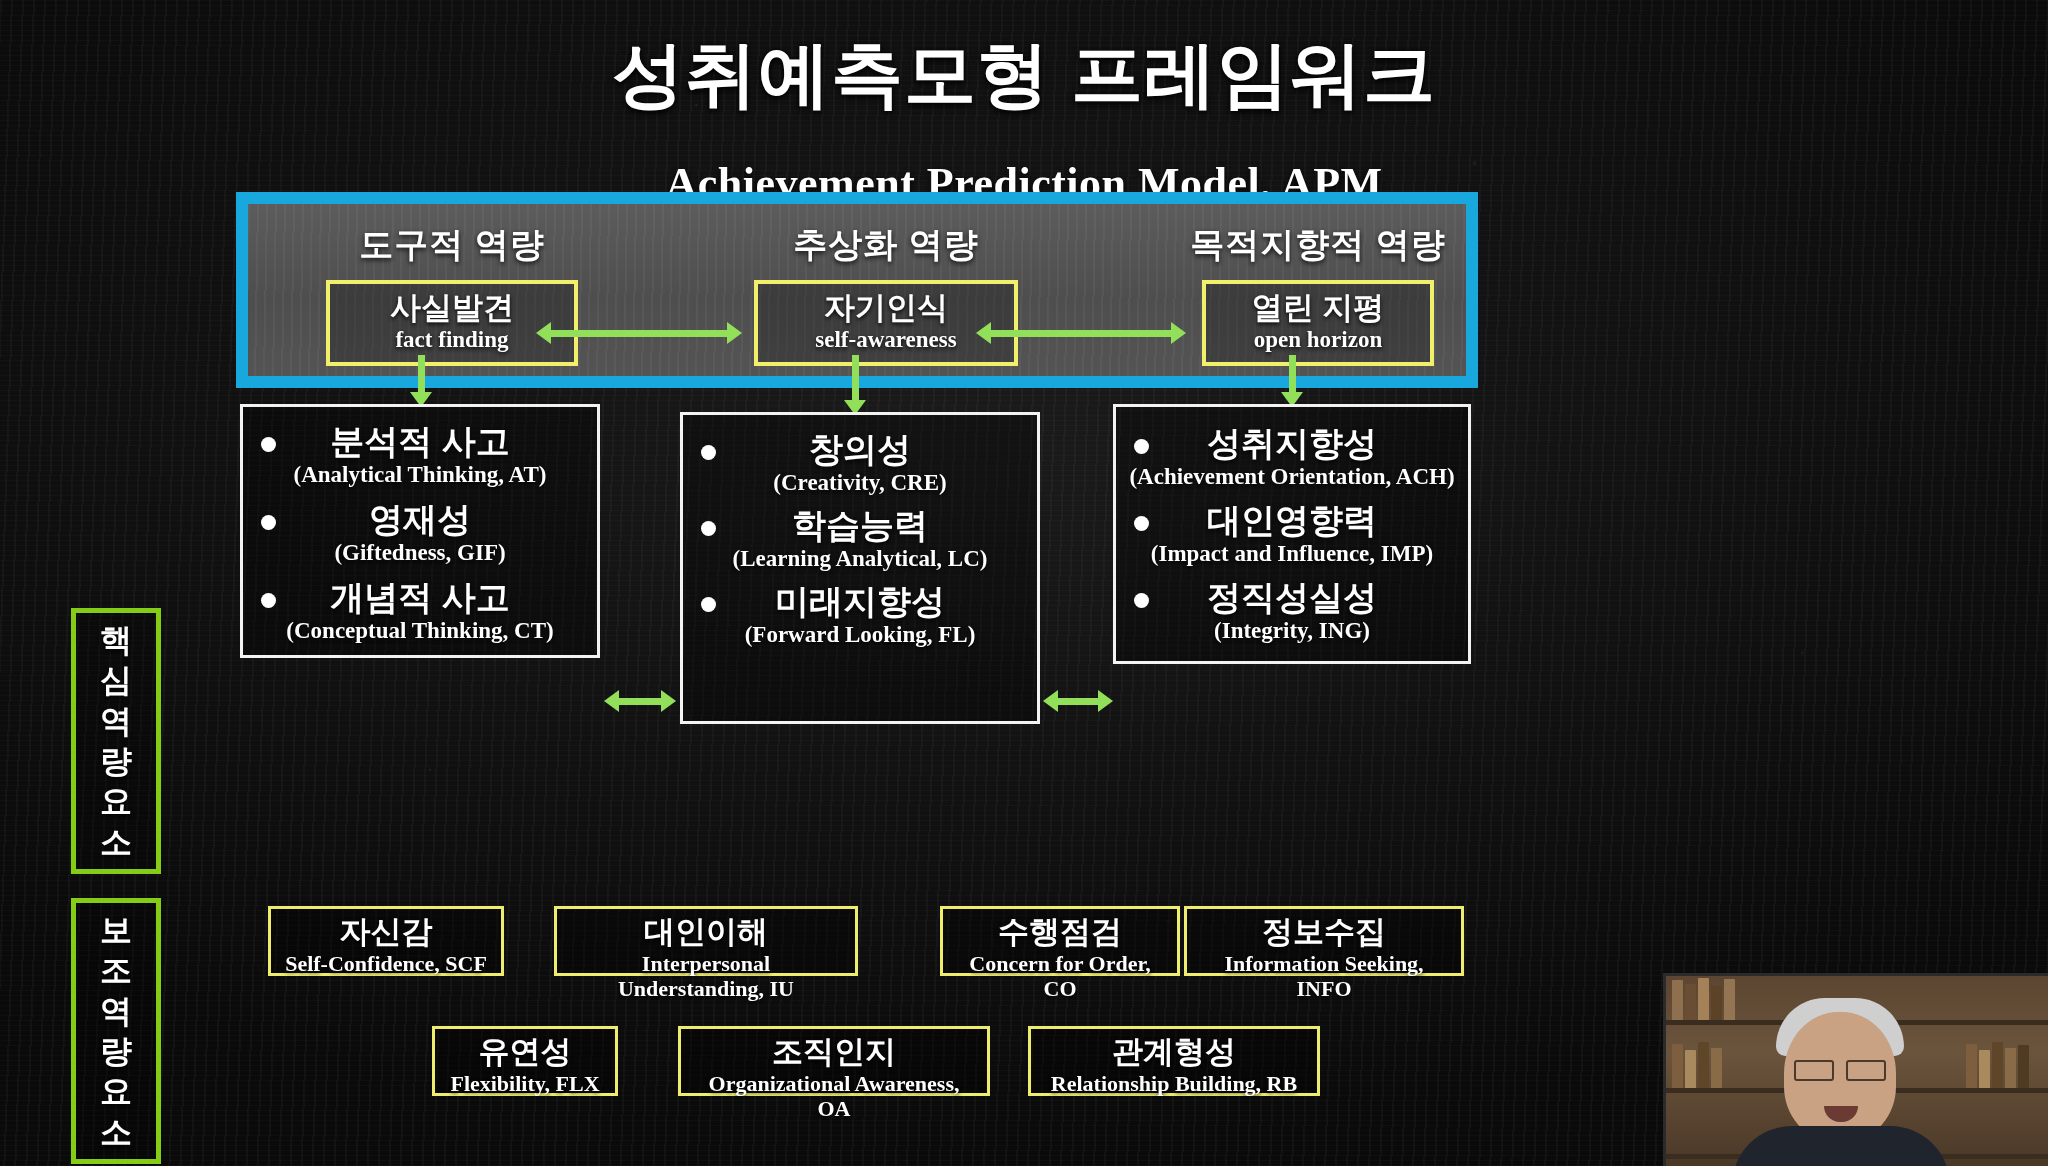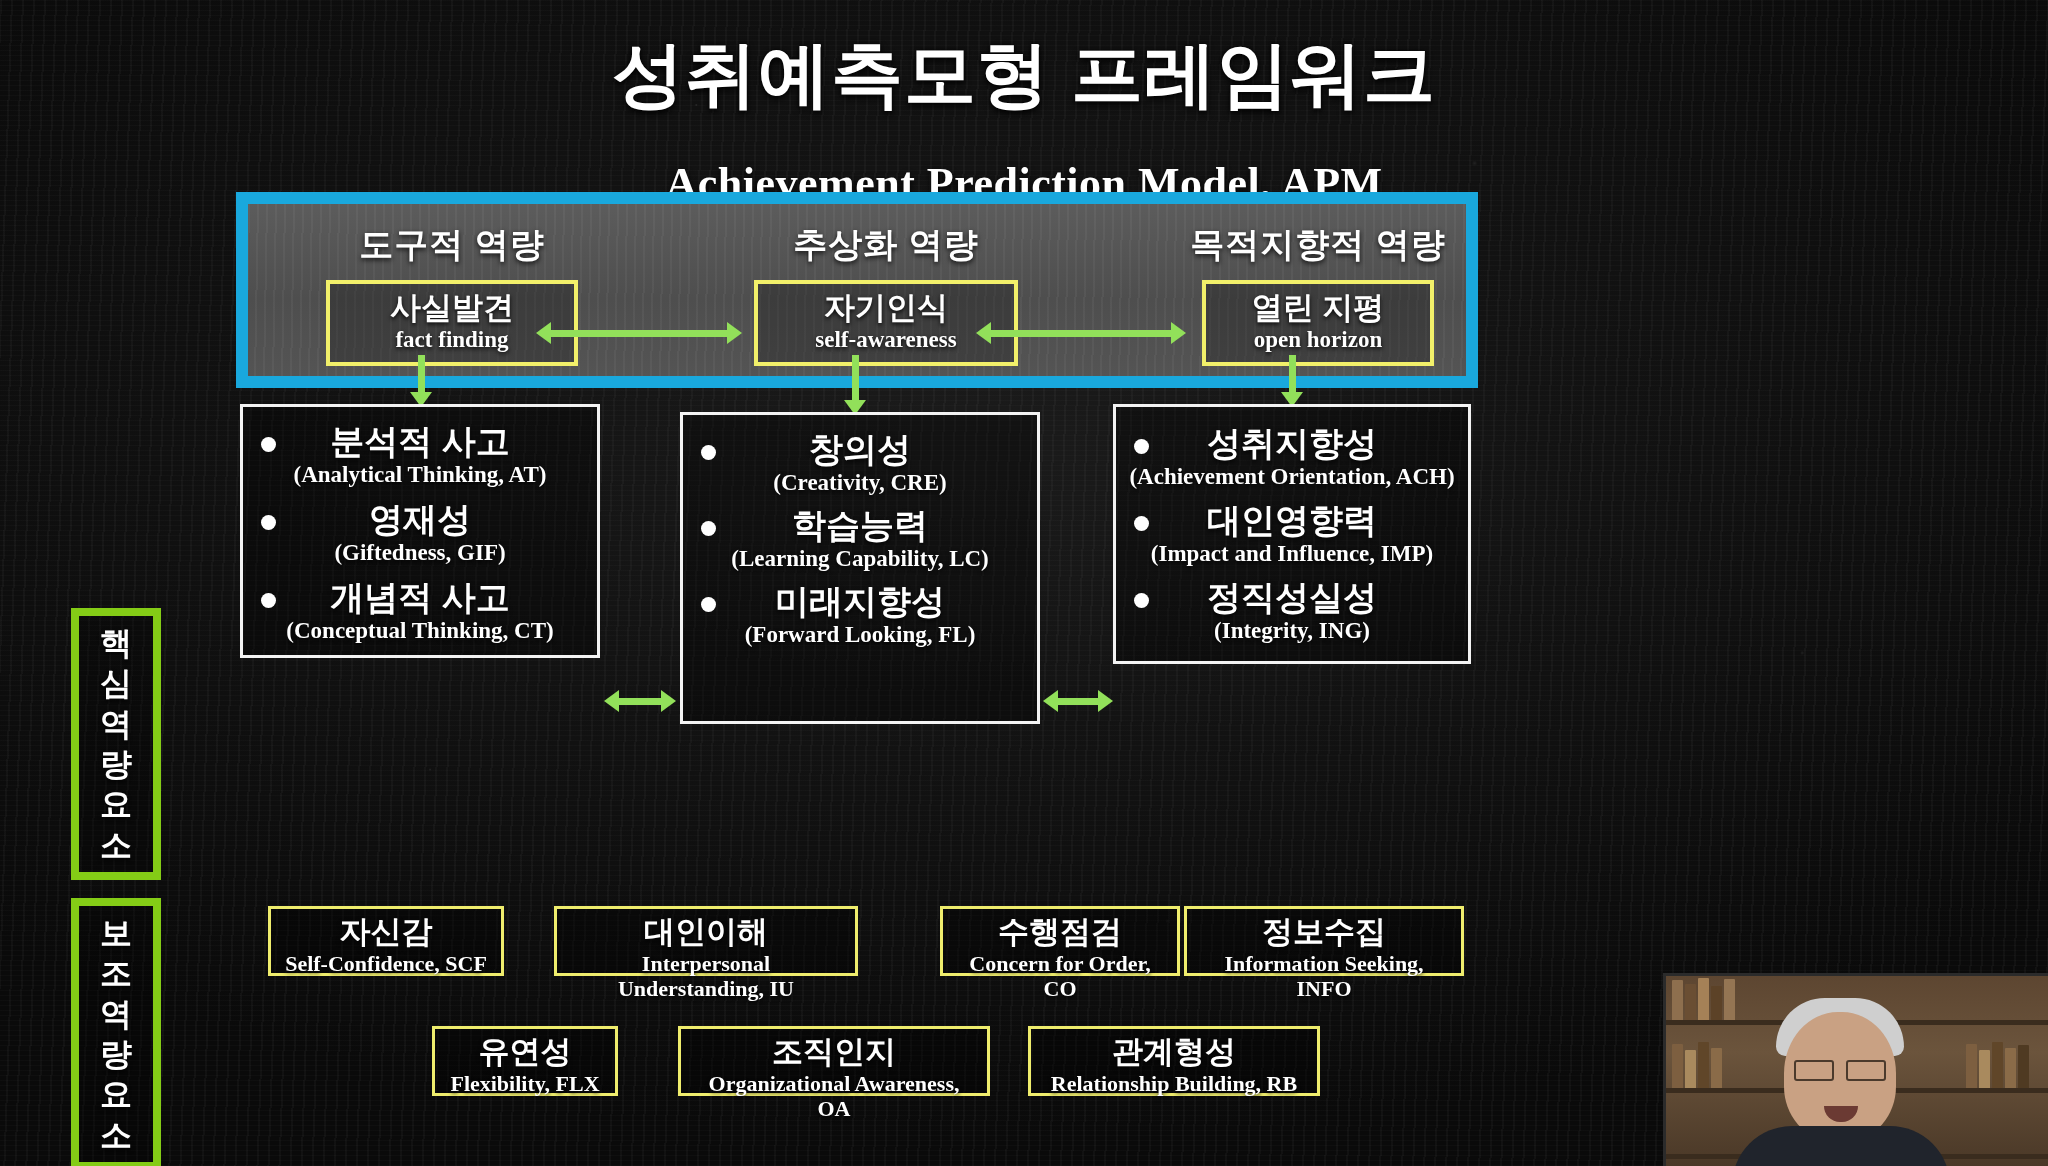--- a/index.html
+++ b/index.html
@@ -77,21 +77,21 @@
   .harrow .hl,.harrow .hr{position:absolute;top:-4px;width:0;height:0;border-top:11px solid transparent;border-bottom:11px solid transparent;}
   .harrow .hl{left:0;border-right:15px solid #92e05a;}
   .harrow .hr{right:0;border-left:15px solid #92e05a;}
 
   .varrow{position:absolute;width:14px;}
   .varrow .bar{position:absolute;top:0;bottom:13px;left:4px;width:7px;background:#92e05a;}
   .varrow .vd{position:absolute;bottom:0;left:-4px;width:0;height:0;border-left:11px solid transparent;border-right:11px solid transparent;border-top:15px solid #92e05a;}
 
   
   .side-label{
-    position:absolute;border:8px solid #84cc16;background:rgba(0,0,0,.25);
+    position:absolute;border:5px solid #84cc16;background:rgba(0,0,0,.25);
     text-align:center;box-sizing:border-box;padding:7px 10px;
   }
   .side-label div{font-size:32px;color:#fff;line-height:1.26;text-shadow:0 2px 4px rgba(0,0,0,.9);}
   #label-core{left:71px;top:608px;width:90px;}
   #label-support{left:71px;top:898px;width:90px;}
 
   
   .corebox{position:absolute;border:3px solid #f3f3f3;background:rgba(0,0,0,.30);box-sizing:border-box;}
   .crow{position:relative;text-align:center;}
   .crow .bullet{position:absolute;left:18px;top:14px;width:15px;height:15px;border-radius:50%;background:#fff;}
@@ -230,21 +230,21 @@
 
 <div id="core-b" class="corebox">
   <div class="crow">
     <span class="bullet"></span>
     <div class="kl kr">창의성</div>
     <div class="el en">(Creativity, CRE)</div>
   </div>
   <div class="crow">
     <span class="bullet"></span>
     <div class="kl kr">학습능력</div>
-    <div class="el en">(Learning Capability, LC)</div>
+    <div class="el en">(Learning Analytical, LC)</div>
   </div>
   <div class="crow">
     <span class="bullet"></span>
     <div class="kl kr">미래지향성</div>
     <div class="el en">(Forward Looking, FL)</div>
   </div>
 </div>
 
 <div id="core-c" class="corebox">
   <div class="crow">

